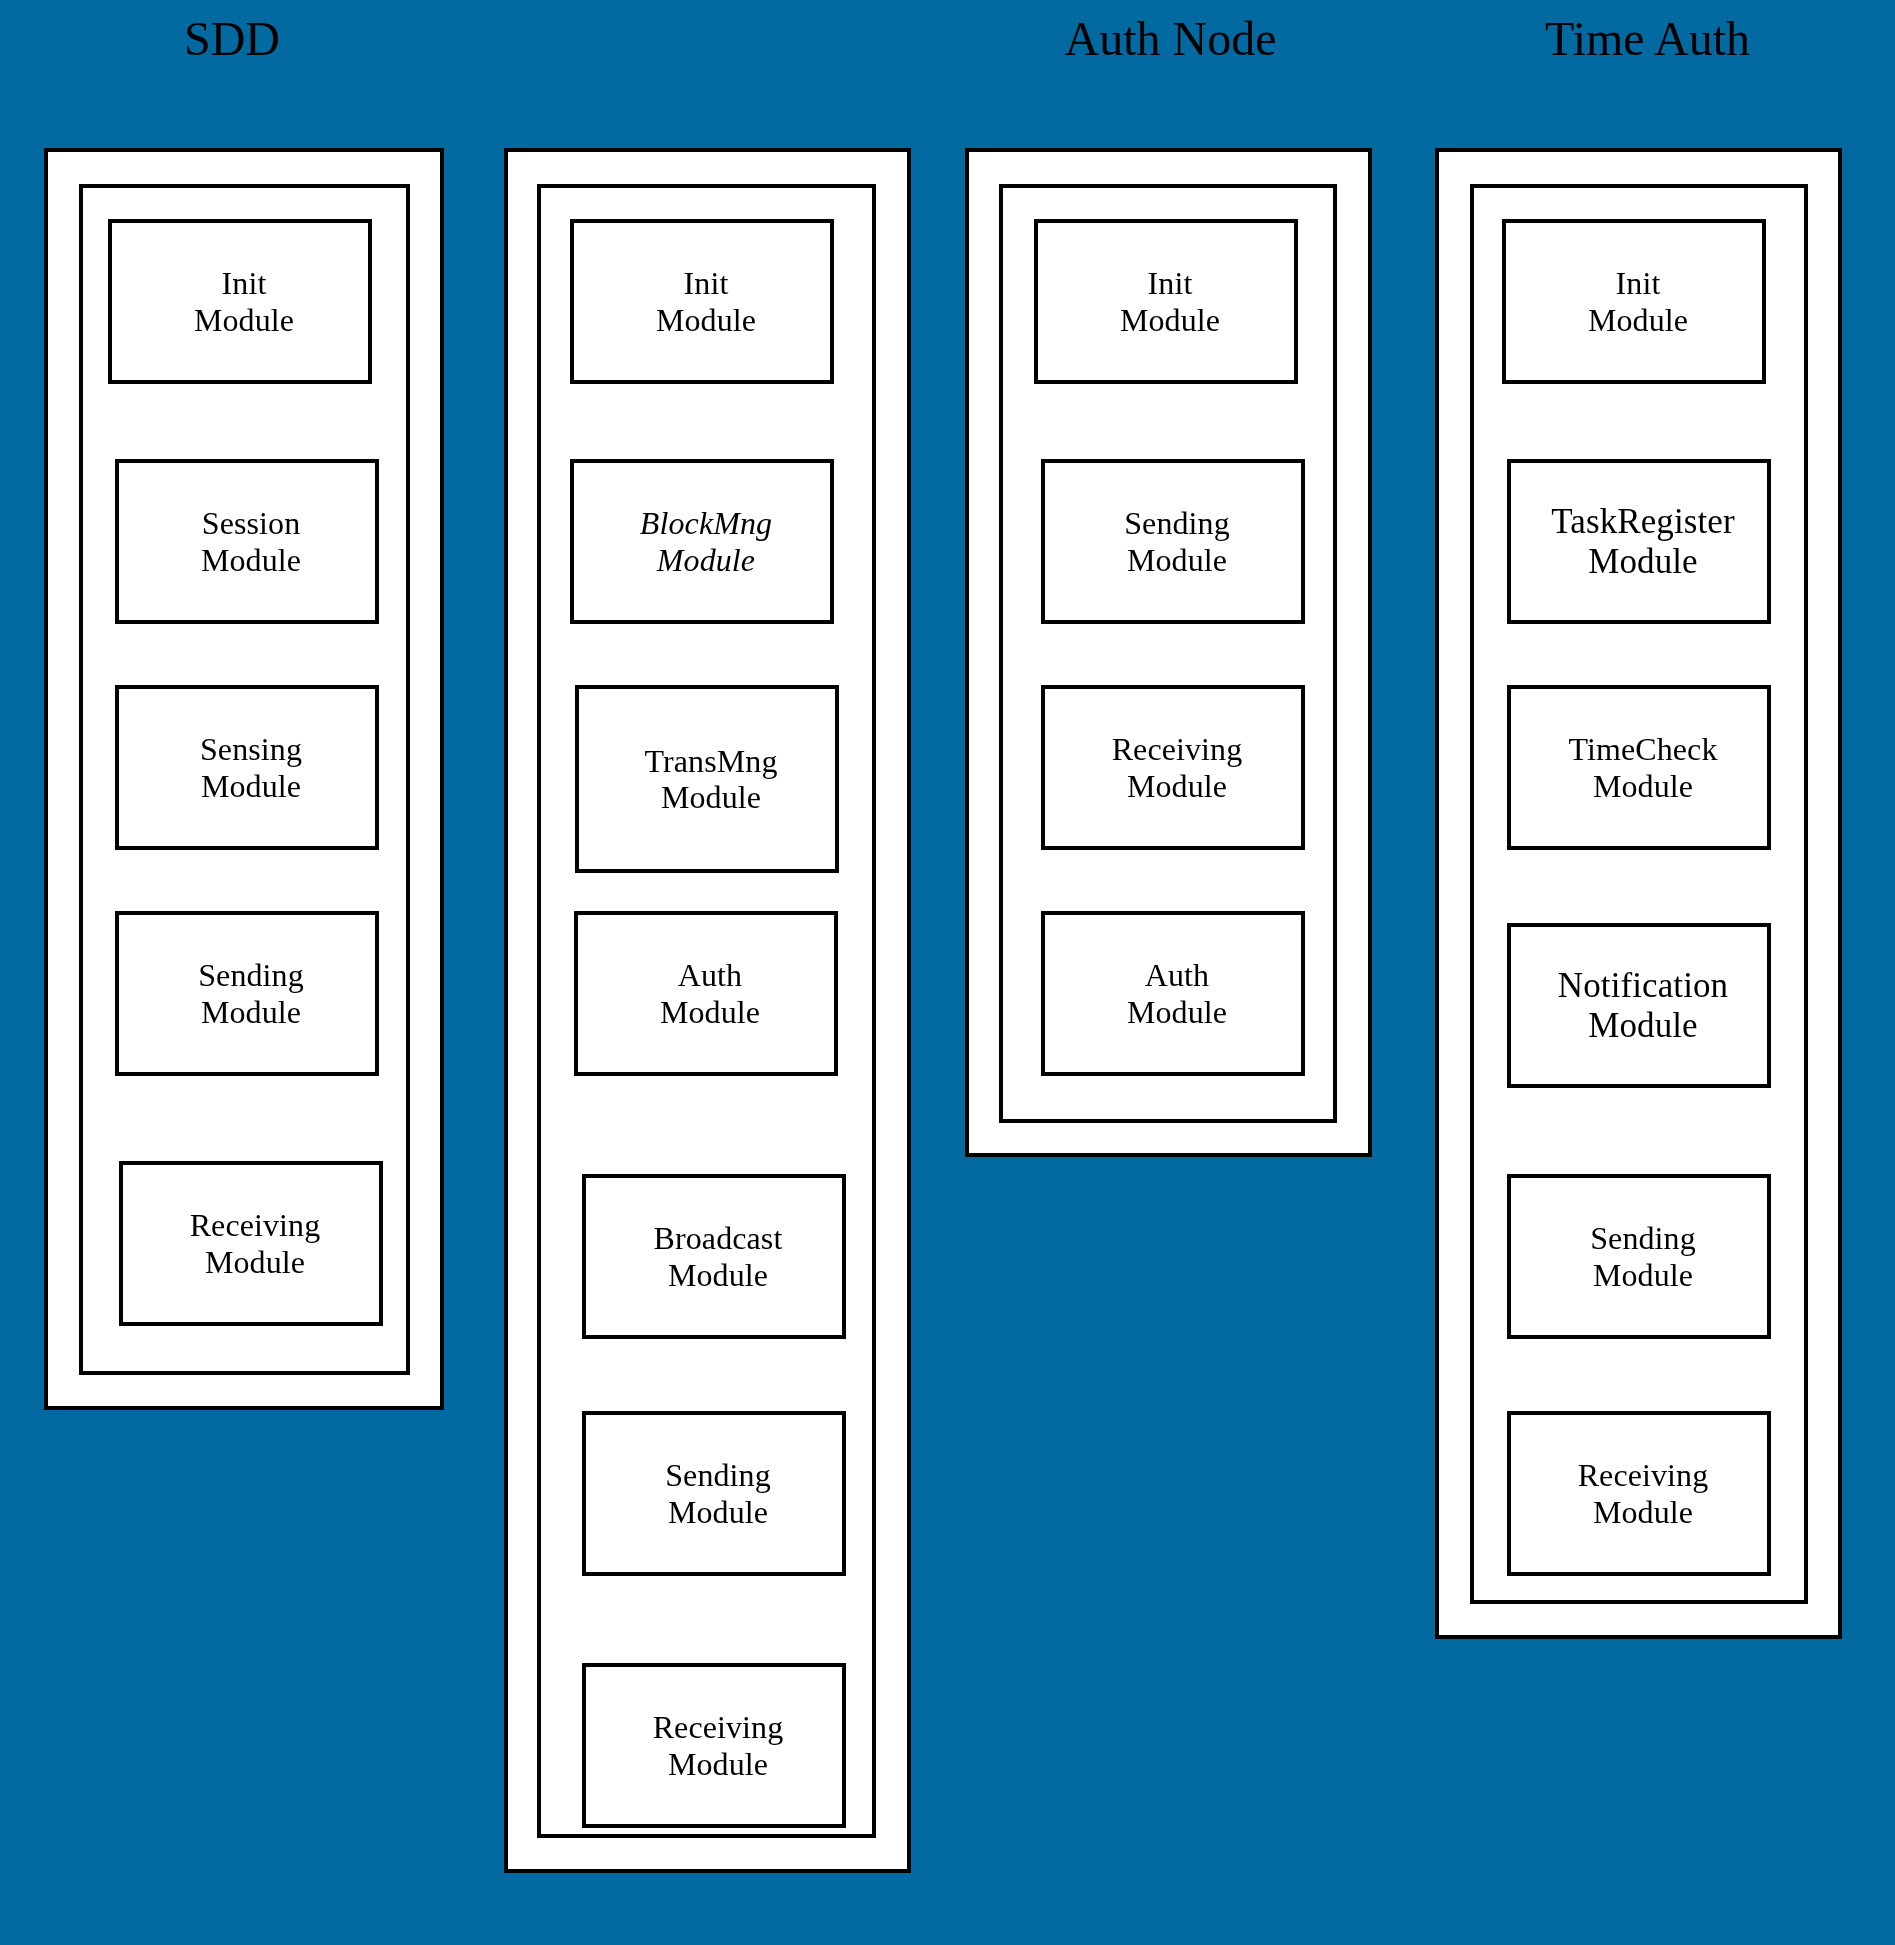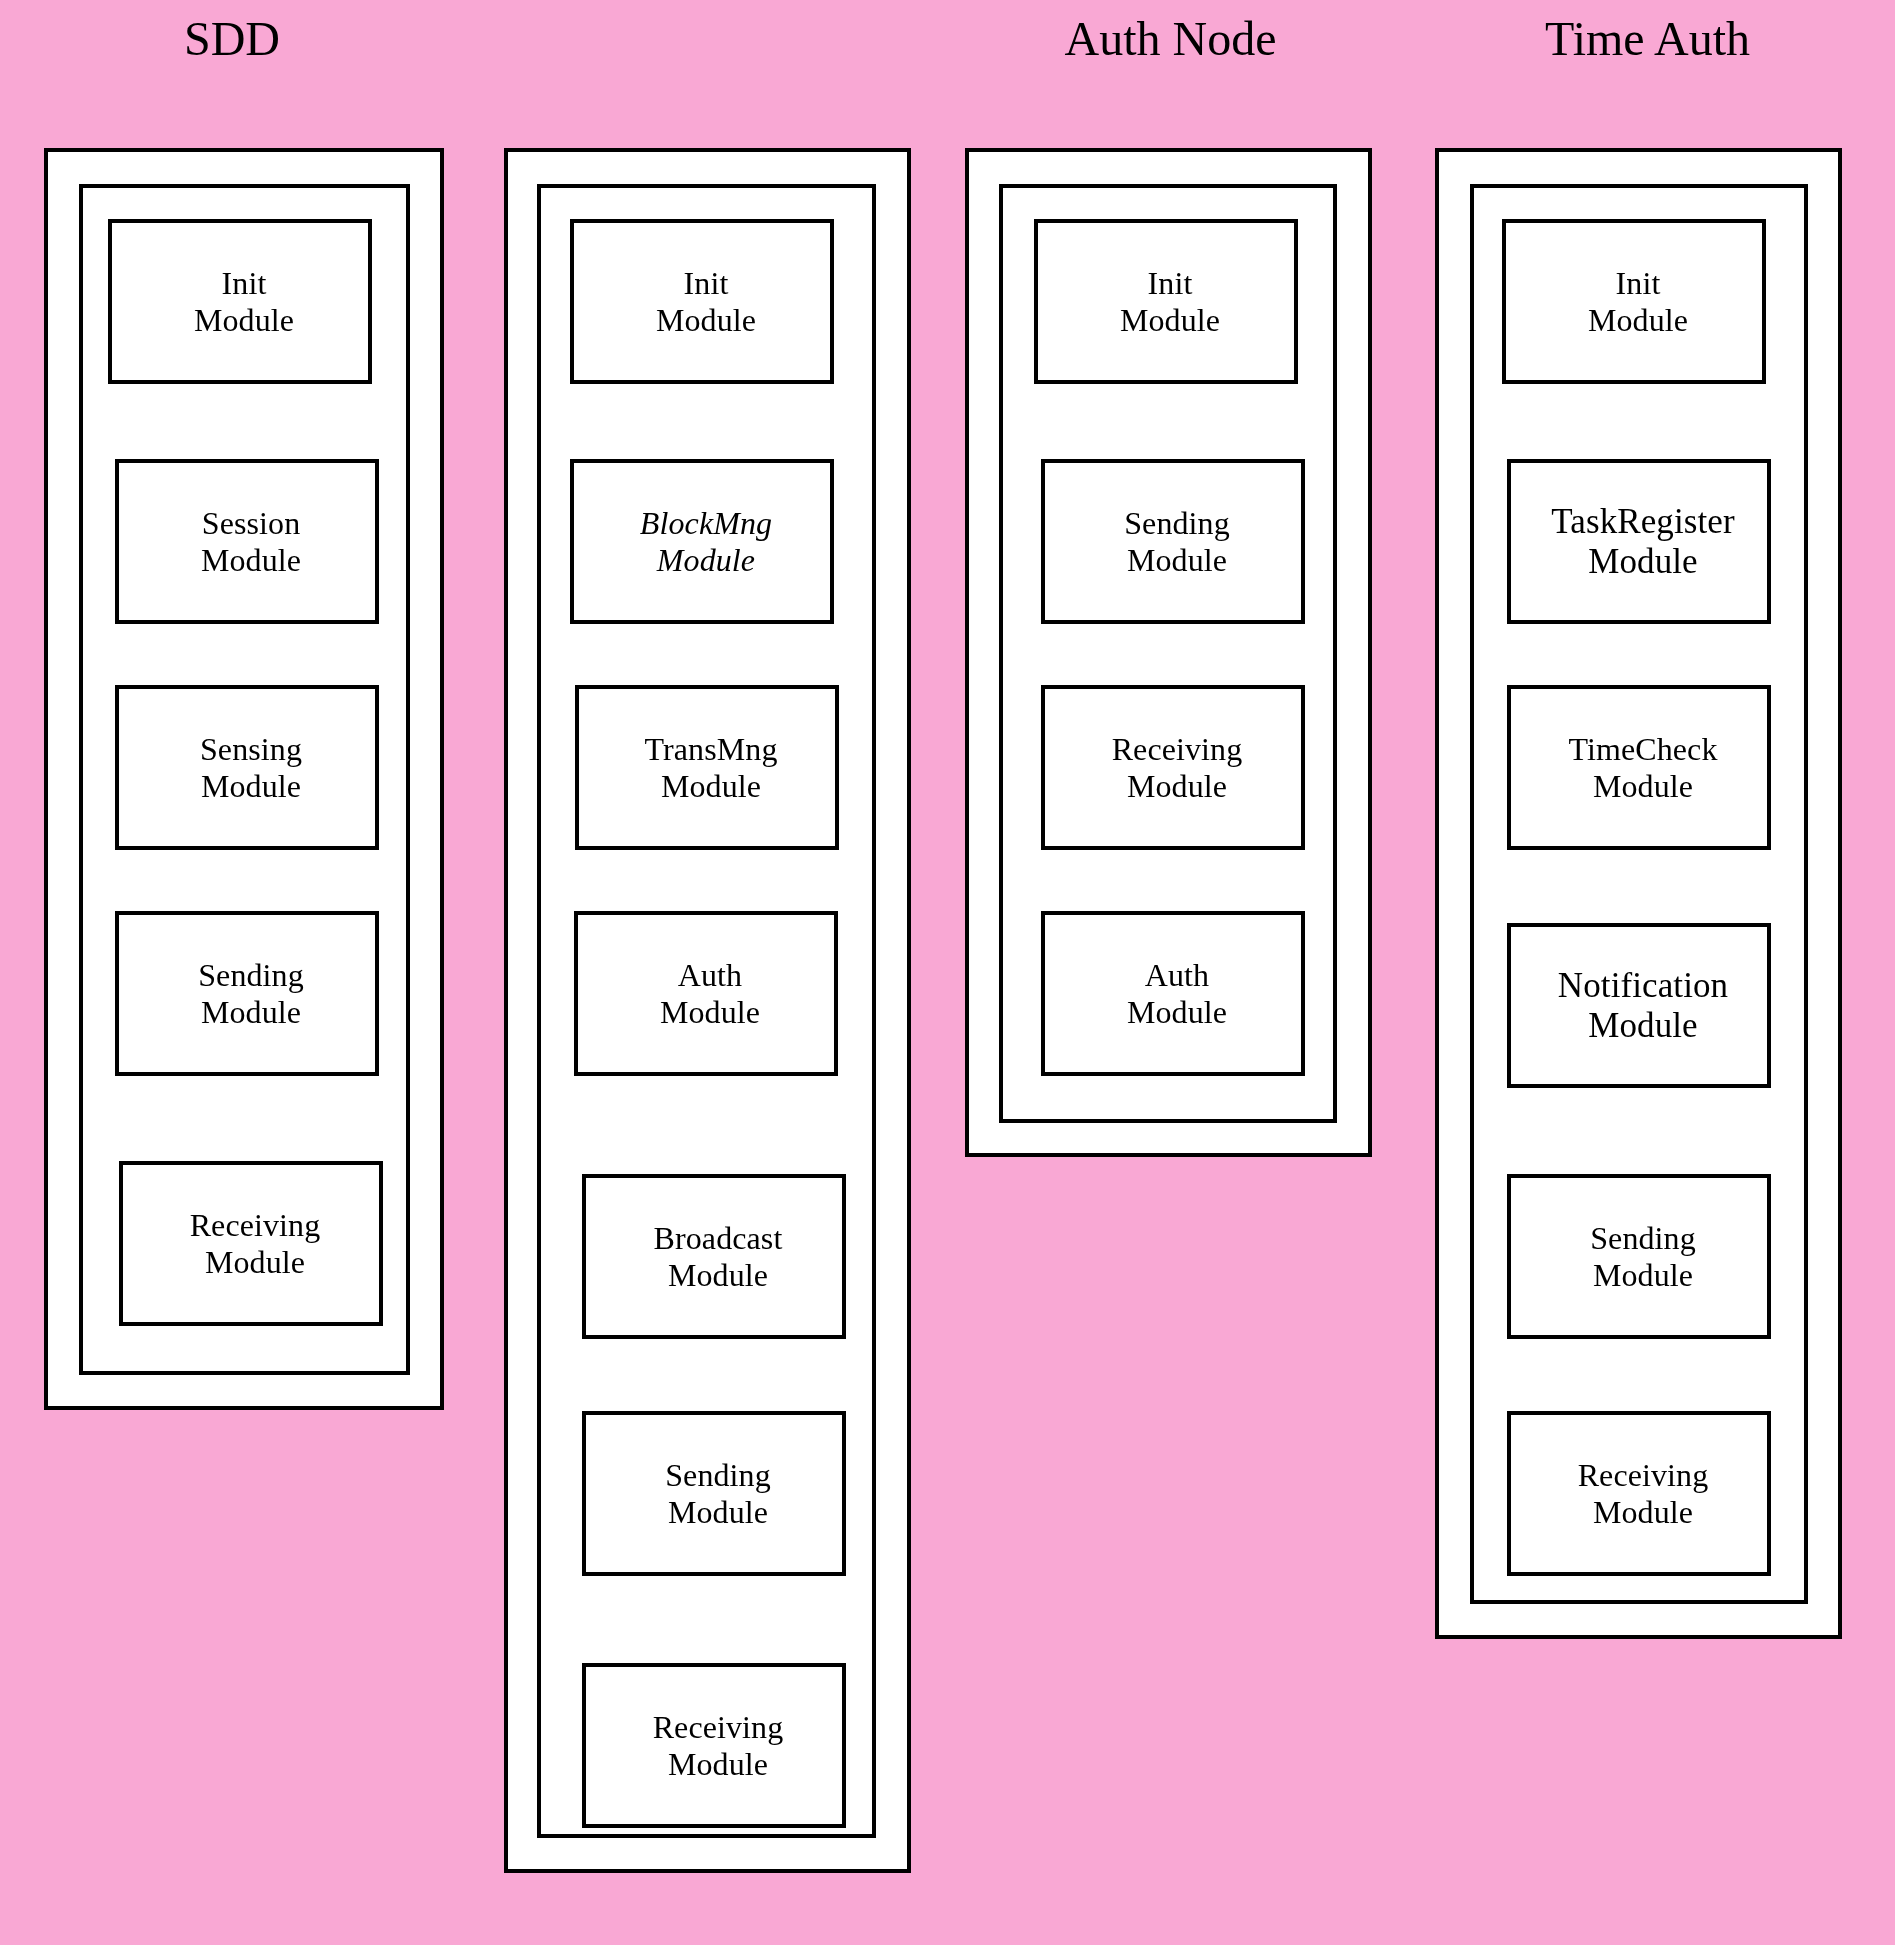--- a/index.html
+++ b/index.html
@@ -9,21 +9,21 @@
     background: #ffffff;
   }
   body {
     font-family: "Liberation Serif", "DejaVu Serif", serif;
     color: #000000;
   }
   #diagram {
     position: relative;
     width: 1895px;
     height: 1946px;
-    background: #f9a8d4;
+    background: #0369a1;
     overflow: hidden;
   }
   .column-title {
     position: absolute;
     text-align: center;
     font-size: 48px;
     line-height: 1;
     white-space: nowrap;
     color: #000;
     font-weight: normal;
@@ -92,21 +92,21 @@
     <div class="outer-frame" style="left: 504px; top: 148px; width: 407px; height: 1725px;"></div>
     <div class="inner-frame" style="left: 537px; top: 184px; width: 339px; height: 1654px;"></div>
     <div class="module-box" style="left: 570px; top: 219px; width: 264px; height: 165px;">
       <span class="module-label">Init
 Module</span>
     </div>
     <div class="module-box" style="left: 570px; top: 459px; width: 264px; height: 165px; font-style: italic;">
       <span class="module-label">BlockMng
 Module</span>
     </div>
-    <div class="module-box" style="left: 575px; top: 685px; width: 264px; height: 165px;">
+    <div class="module-box" style="left: 575px; top: 685px; width: 264px; height: 188px;">
       <span class="module-label">TransMng
 Module</span>
     </div>
     <div class="module-box" style="left: 574px; top: 911px; width: 264px; height: 165px;">
       <span class="module-label">Auth
 Module</span>
     </div>
     <div class="module-box" style="left: 582px; top: 1174px; width: 264px; height: 165px;">
       <span class="module-label">Broadcast
 Module</span>

